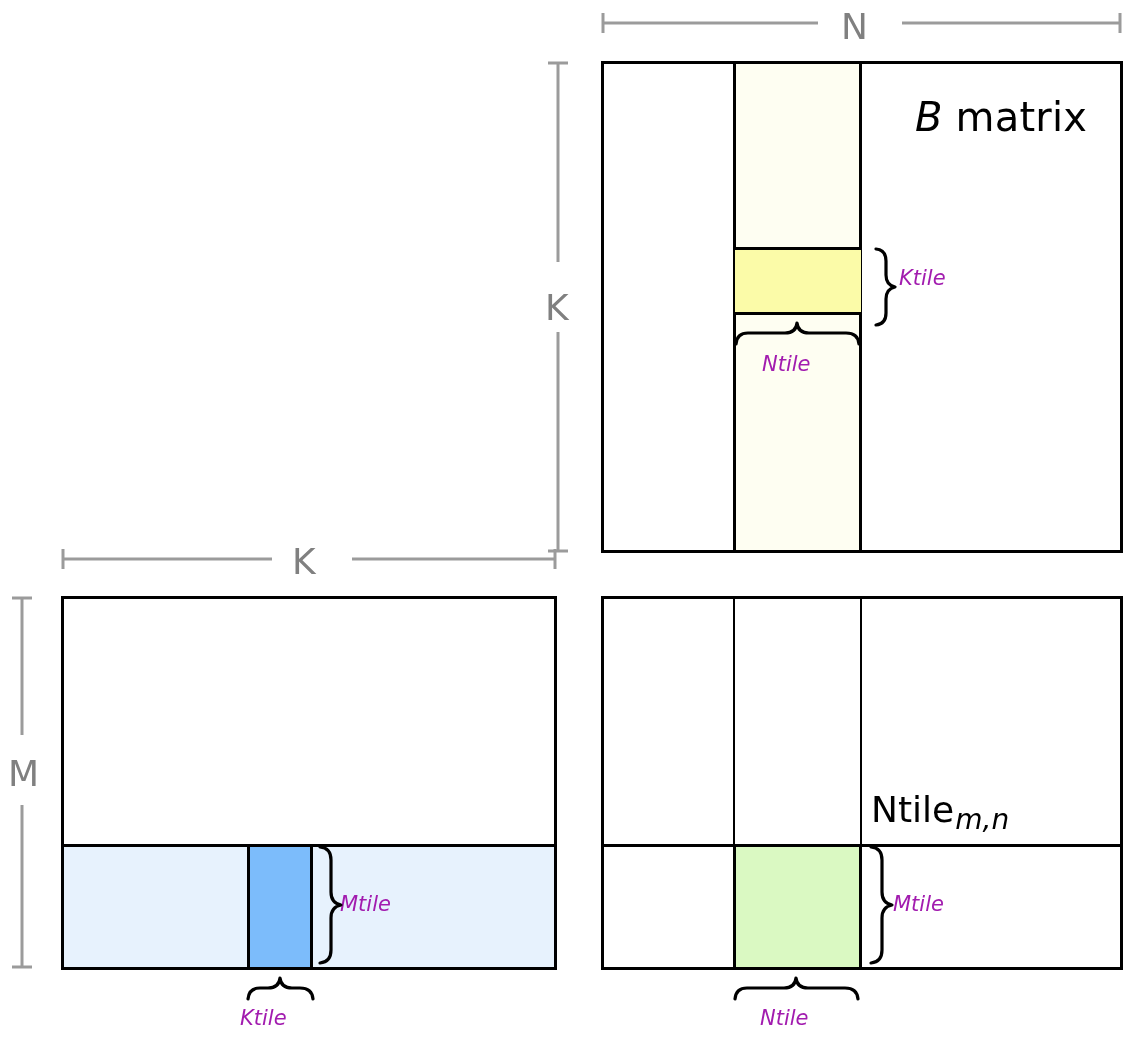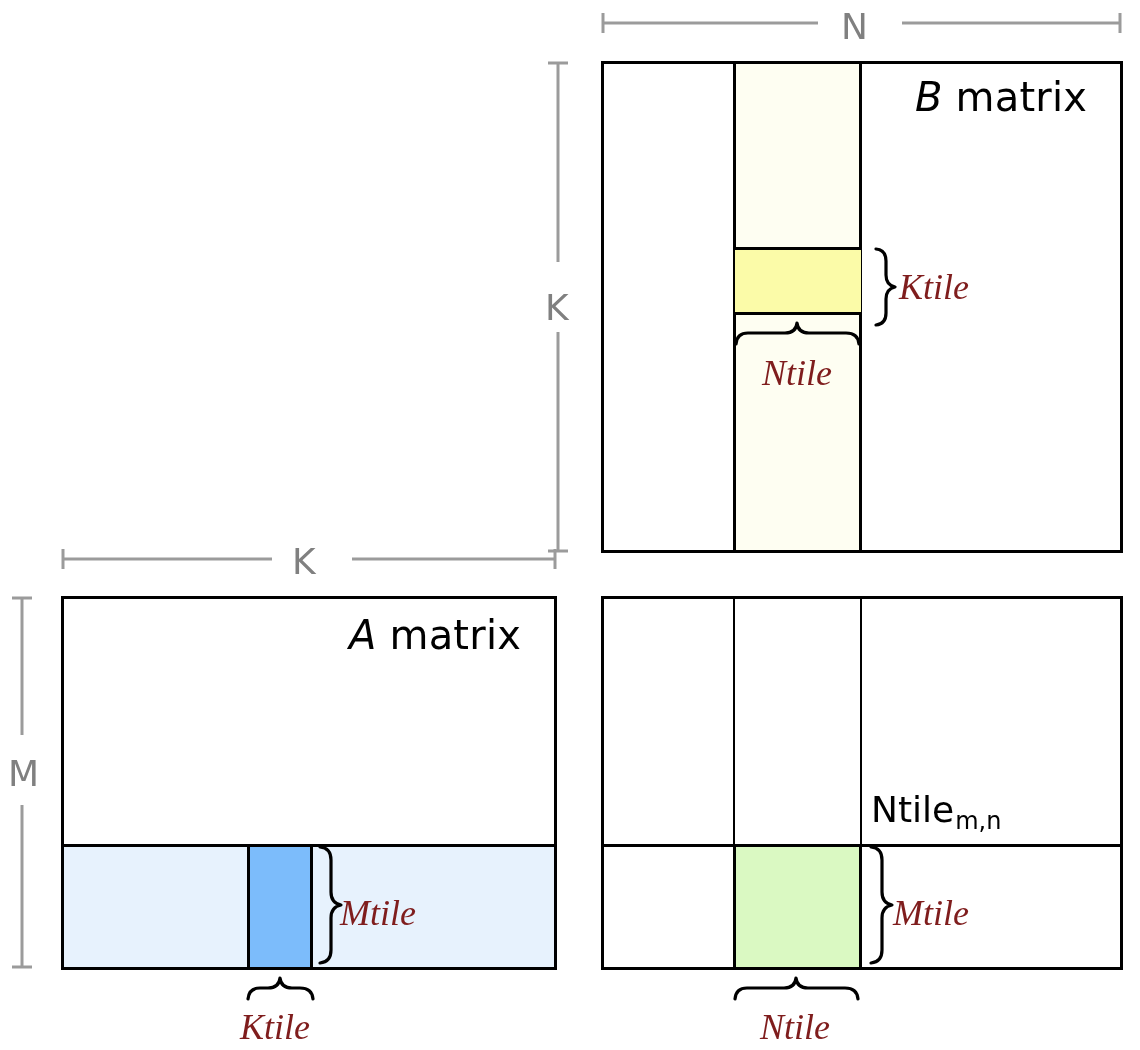--- a/index.html
+++ b/index.html
@@ -7,63 +7,60 @@
   #stage{position:relative;width:1140px;height:1050px;overflow:hidden;background:#fff;}
 
   .box{position:absolute;box-sizing:border-box;border:3px solid #000;background:#fff;}
   .fill{position:absolute;box-sizing:border-box;}
   .thinline{position:absolute;background:#000;}
   .rule{position:absolute;background:#000;}
 
   .mlabel{position:absolute;font-size:40px;color:#000;white-space:nowrap;letter-spacing:.2px;}
   .mlabel i{font-style:italic;}
 
-  .tlabel{position:absolute;font-style:italic;font-size:36px;color:#7f1d1d;white-space:nowrap;font-family:Liberation Serif, serif;}
+  .tlabel{position:absolute;font-style:italic;font-size:21px;color:#a21caf;white-space:nowrap;}
 
   .dimlabel{position:absolute;font-size:36px;color:#808080;white-space:nowrap;}
 
   .blocklabel{position:absolute;font-size:36px;color:#000;white-space:nowrap;}
-  .blocklabel sub{font-size:24px;vertical-align:baseline;position:relative;top:7px;left:1px;}
+  .blocklabel sub{font-style:italic;font-size:28px;vertical-align:baseline;position:relative;top:7px;left:1px;}
 
   svg.ov{position:absolute;left:0;top:0;width:1140px;height:1050px;overflow:visible;pointer-events:none;}
 </style>
 </head>
 <body>
 
 <div id="stage">
 
   <div class="box" style="left:601px;top:61px;width:522px;height:492px;"></div>
 
   <div class="fill" style="left:735px;top:64px;width:126px;height:486px;background:#FEFEF2;"></div>
   <div class="thinline" style="left:733px;top:61px;width:3px;height:492px;"></div>
   <div class="thinline" style="left:859px;top:61px;width:3px;height:492px;"></div>
 
   <div class="fill" style="left:735px;top:250px;width:126px;height:62px;background:#FBFBA8;"></div>
   <div class="rule" style="left:733px;top:247px;width:129px;height:3px;"></div>
   <div class="rule" style="left:733px;top:312px;width:129px;height:3px;"></div>
 
-  <div class="mlabel" style="left:915px;top:74px;">
+  <div class="mlabel" style="left:915px;top:94px;">
     <i>B</i><span> matrix</span>
   </div>
 
   <div class="tlabel" style="left:899px;top:266px;">Ktile</div>
   <div class="tlabel" style="left:762px;top:352px;">Ntile</div>
 
   <div class="box" style="left:61px;top:596px;width:496px;height:374px;"></div>
 
   <div class="fill" style="left:64px;top:847px;width:490px;height:120px;background:#E7F2FD;"></div>
   <div class="rule" style="left:61px;top:844px;width:496px;height:3px;"></div>
 
   <div class="fill" style="left:249px;top:847px;width:62px;height:120px;background:#7CBCFB;"></div>
   <div class="thinline" style="left:247px;top:844px;width:3px;height:126px;"></div>
   <div class="thinline" style="left:310px;top:844px;width:3px;height:126px;"></div>
 
-  <div class="mlabel" style="left:349px;top:612px;">
-    <i>A</i><span> matrix</span>
-  </div>
 
   <div class="tlabel" style="left:340px;top:892px;">Mtile</div>
   <div class="tlabel" style="left:240px;top:1006px;">Ktile</div>
 
   <div class="box" style="left:601px;top:596px;width:522px;height:374px;"></div>
 
   <div class="thinline" style="left:733px;top:596px;width:2px;height:374px;"></div>
   <div class="thinline" style="left:860px;top:596px;width:2px;height:374px;"></div>
   <div class="rule" style="left:601px;top:844px;width:522px;height:3px;"></div>
 

